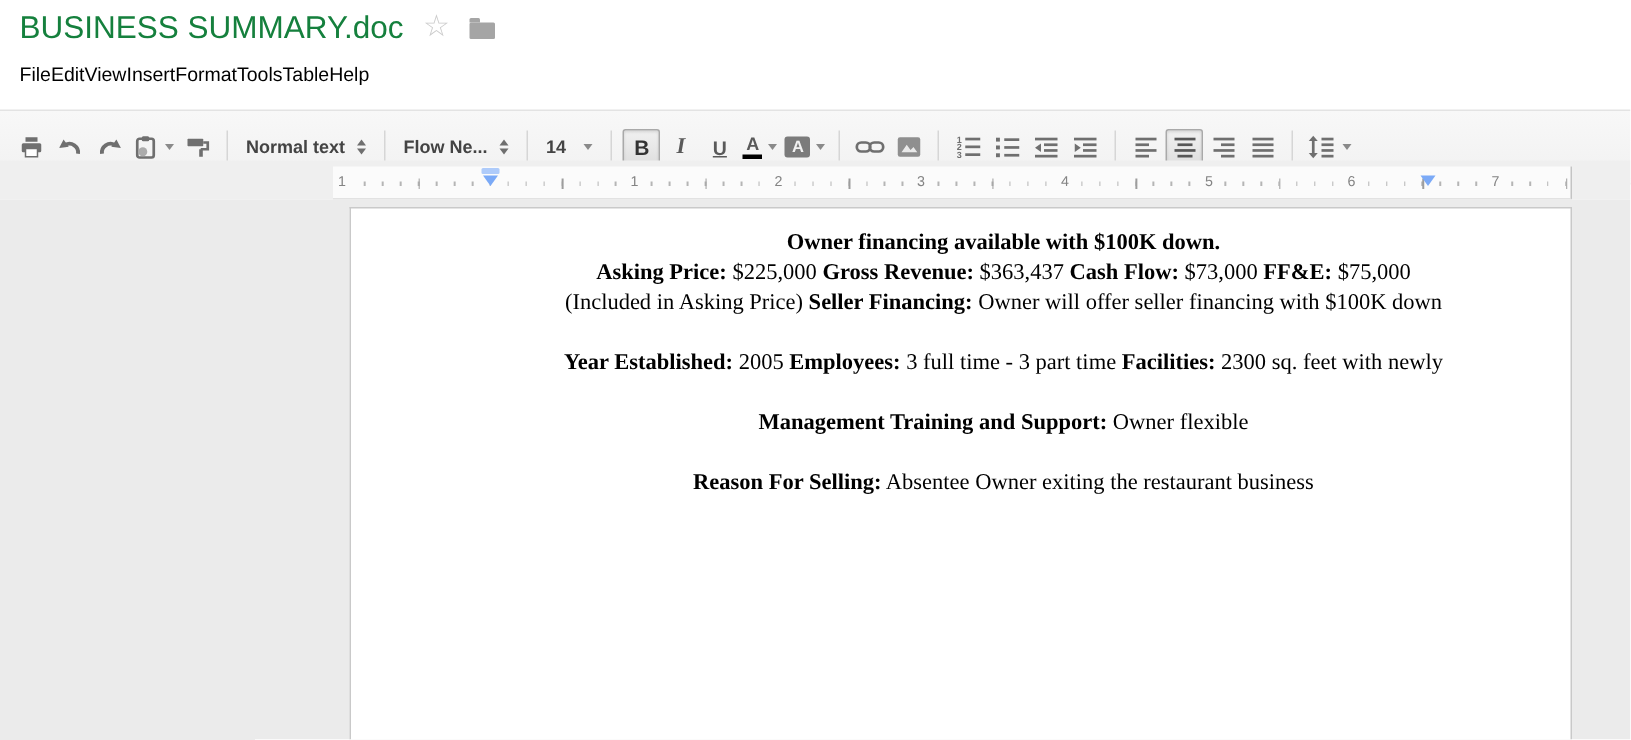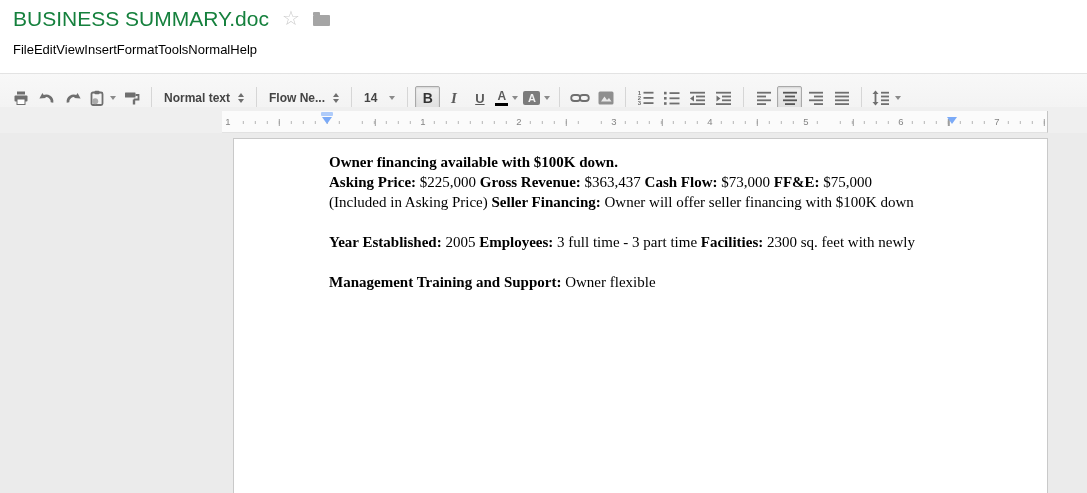--- a/index.html
+++ b/index.html
@@ -58,21 +58,21 @@
     background-position:9.8px 0;}
   .rn{position:absolute;top:5px;transform:translateX(-50%);font-size:9.5px;line-height:12px;color:#848484;
     background:#fbfbfb;padding:0 3px;}
   .marker-left{position:absolute;left:105px;top:1px;transform:translateX(-50%);
     display:flex;flex-direction:column;align-items:center;cursor:pointer;}
   .marker-left .fli-bar{width:12px;height:4px;background:#aecbfa;border-radius:1px;}
   .marker-left .tri{width:0;height:0;border-left:5.5px solid transparent;border-right:5.5px solid transparent;border-top:7px solid #7baaf7;margin-top:1px;}
   .marker-right{position:absolute;left:730px;top:6px;transform:translateX(-50%);width:0;height:0;
     border-left:5.5px solid transparent;border-right:5.5px solid transparent;border-top:7px solid #7baaf7;cursor:pointer;}
   
-  .canvas{position:absolute;top:133px;left:0;right:0;bottom:0;background:#ebebeb;overflow:hidden;}
+  .canvas{position:absolute;top:133px;left:0;right:0;bottom:0;background:#ebebeb;overflow:hidden;text-align:center;}
   .page{position:absolute;left:233px;top:5px;width:815px;height:365px;box-sizing:border-box;
     background:#fff;border:1px solid #c9c9c9;border-bottom:none;cursor:text;}
   .doc-text{position:absolute;left:95px;top:13px;width:680px;
     font-family:"Liberation Serif",serif;font-size:15px;line-height:20px;color:#000;}
   .para{margin:0 0 20px 0;}
   .para .b{font-weight:bold;}
 </style>
 </head>
 <body>
 
@@ -84,21 +84,21 @@
       <div class="star">☆</div>
       <div class="folder"></div>
     </div>
     <nav class="menubar">
       <span>File</span>
       <span>Edit</span>
       <span>View</span>
       <span>Insert</span>
       <span>Format</span>
       <span>Tools</span>
-      <span>Normal</span>
+      <span>Table</span>
       <span>Help</span>
     </nav>
   </div>
 
   <div class="toolbar">
 
     <div class="tb-btn">
       <span class="ic">
         <svg width="18" height="18" viewBox="0 0 18 18">
             <rect x="5" y="2.5" width="8" height="3" fill="#6f6f6f"></rect>
@@ -366,17 +366,18 @@
       <div class="marker-right"></div>
     </div>
   </div>
 
   <div class="canvas">
     <div class="page">
       <div class="doc-text">
           <div class="para"><span class="b">Owner financing available with $100K down.</span><br><span class="b">Asking Price:</span><span> $225,000 </span><span class="b">Gross Revenue:</span><span> $363,437 </span><span class="b">Cash Flow:</span><span> $73,000 </span><span class="b">FF&amp;E:</span><span> $75,000</span><br><span>(Included in Asking Price) </span><span class="b">Seller Financing:</span><span> Owner will offer seller financing with $100K down</span></div>
           <div class="para"><span class="b">Year Established:</span><span> 2005 </span><span class="b">Employees:</span><span> 3 full time - 3 part time </span><span class="b">Facilities:</span><span> 2300 sq. feet with newly</span><br></div>
           <div class="para"><span class="b">Management Training and Support:</span><span> Owner flexible</span></div>
+          <div class="para"><span class="b">Reason For Selling:</span><span> Absentee Owner exiting the restaurant business</span></div>
         </div>
     </div>
   </div>
 
 </div>
 
 </body></html>

